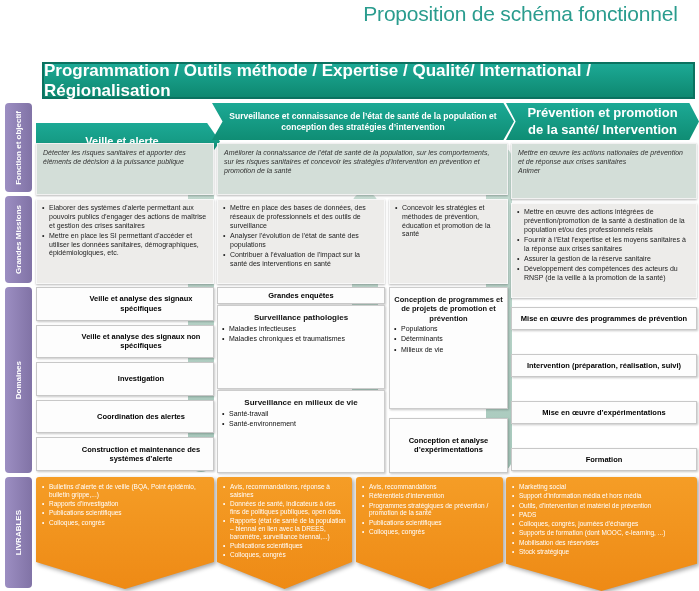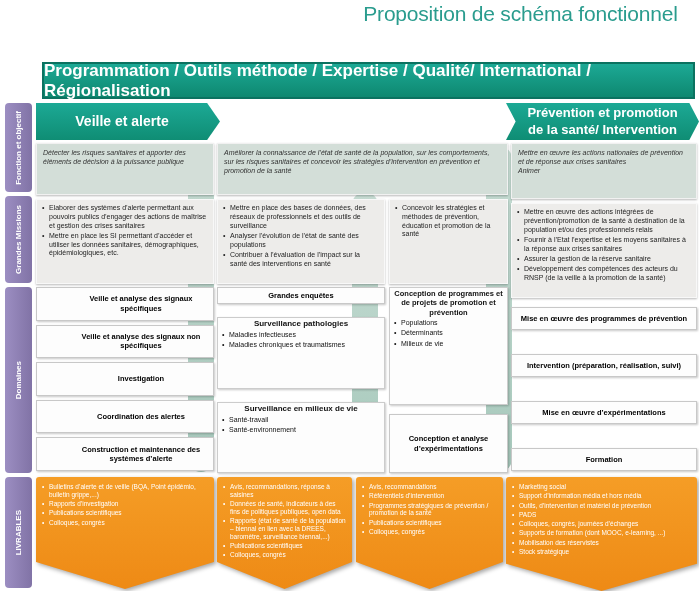--- a/index.html
+++ b/index.html
@@ -11,22 +11,22 @@
 
   .banner{position:absolute;left:42px;top:62px;width:653px;height:37px;box-sizing:border-box;
           background:linear-gradient(180deg,#1ca995,#0e8870);border:2px solid #0b7260;
           display:flex;align-items:center;justify-content:center;
           color:#fff;font-weight:bold;font-size:17px;}
 
   .arrow{position:absolute;top:103px;height:37px;box-sizing:border-box;
          background:linear-gradient(180deg,#1ca995,#0f8d74);
          display:flex;align-items:center;justify-content:center;text-align:center;
          color:#fff;font-weight:bold;line-height:1.25;}
-  .a1{left:36px;width:184px;font-size:14px;padding-right:12px;
-      clip-path:polygon(0 0,93% 0,100% 50%,93% 100%,0 100%);}
+  .a1{left:36px;width:184px;font-size:11px;padding-right:12px;
+      clip-path:polygon(0 0,93% 0,100% 50%,93% 100%,0 100%);margin-top:20px;}
   .a2{left:212px;width:302px;font-size:8.5px;padding:0 16px;
       clip-path:polygon(0 0,96.5% 0,100% 50%,96.5% 100%,0 100%,3.5% 50%);}
   .a3{left:506px;width:193px;font-size:13px;padding:0 14px;
       clip-path:polygon(0 0,95% 0,100% 50%,95% 100%,0 100%,5% 50%);}
 
   .side{position:absolute;left:5px;width:27px;border-radius:4px;
         background:linear-gradient(90deg,#9c8ec2,#8173a6);
         display:flex;align-items:center;justify-content:center;
         color:#fff;font-weight:bold;font-size:8px;text-align:center;}
   .side span{writing-mode:vertical-rl;transform:rotate(180deg);line-height:1.15;}
@@ -56,29 +56,29 @@
 
   ul.bul{list-style:none;margin:0;padding:0;}
   .bul li{position:relative;padding-left:7px;margin-bottom:1.5px;}
   .bul li::before{content:"•";position:absolute;left:0;top:0;}
 
   .dbox{background:#fdfdfd;border:1px solid #c8c8c8;box-shadow:1px 1px 2px rgba(0,0,0,.22);
         display:flex;align-items:center;justify-content:center;text-align:center;
         font-weight:bold;font-size:7.5px;line-height:1.25;color:#000;
         padding:2px 6px;box-sizing:border-box;}
   .secbox{background:#fdfdfd;border:1px solid #cccccc;box-shadow:1px 1px 2px rgba(0,0,0,.22);
-          padding:0 4px;box-sizing:border-box;font-size:7px;line-height:1.25;color:#111;}
+          padding:6px 4px;box-sizing:border-box;font-size:7px;line-height:1.25;color:#111;}
   .sec-title{font-weight:bold;text-align:center;font-size:8px;margin:1px 0 2px;}
 
   .dcol1{position:absolute;left:36px;top:287px;width:178px;height:184px;
          display:flex;flex-direction:column;gap:4px;}
   .dcol1 .dbox{flex:1;padding-left:38px;}
 
   .dcol2a{position:absolute;left:217px;top:287px;width:168px;height:186px;
-          display:flex;flex-direction:column;gap:13px;}
+          display:flex;flex-direction:column;gap:1px;}
   .dcol2a .one-line{height:17px;flex:none;}
   .dcol2a .secbox{flex:1;}
   .two-col{display:flex;}
   .two-col ul{width:45%;}
   .two-col .rightcol{width:55%;text-align:center;}
 
   .dcol2b{position:absolute;left:389px;top:287px;width:119px;height:186px;
           display:flex;flex-direction:column;gap:9px;}
   .dcol2b .bigbox{flex:2.2;}
   .dcol2b .dbox{flex:1;}
@@ -120,20 +120,23 @@
   <div class="side s3">
       <span>Domaines</span>
     </div>
   <div class="side s4">
       <span>LIVRABLES</span>
     </div>
 
   <div class="arrow a1">
       <span>Veille et alerte</span>
     </div>
+  <div class="arrow a2">
+      <span>Surveillance et connaissance de l’état de santé de la population et conception des stratégies d’intervention</span>
+    </div>
   <div class="arrow a3">
       <span>Prévention et promotion de la santé/ Intervention</span>
     </div>
 
   <div class="obj o1"><span>Détecter les risques sanitaires et apporter des éléments de décision à la puissance publique</span></div>
   <div class="obj o2"><span>Améliorer la connaissance de l’état de santé de la population, sur les comportements, sur les risques sanitaires et concevoir les stratégies d’intervention en prévention et promotion de la santé</span></div>
   <div class="obj o3">
     <div>Mettre en œuvre les actions nationales de prévention et de réponse aux crises sanitaires</div>
     <div>Animer</div>
   </div>

